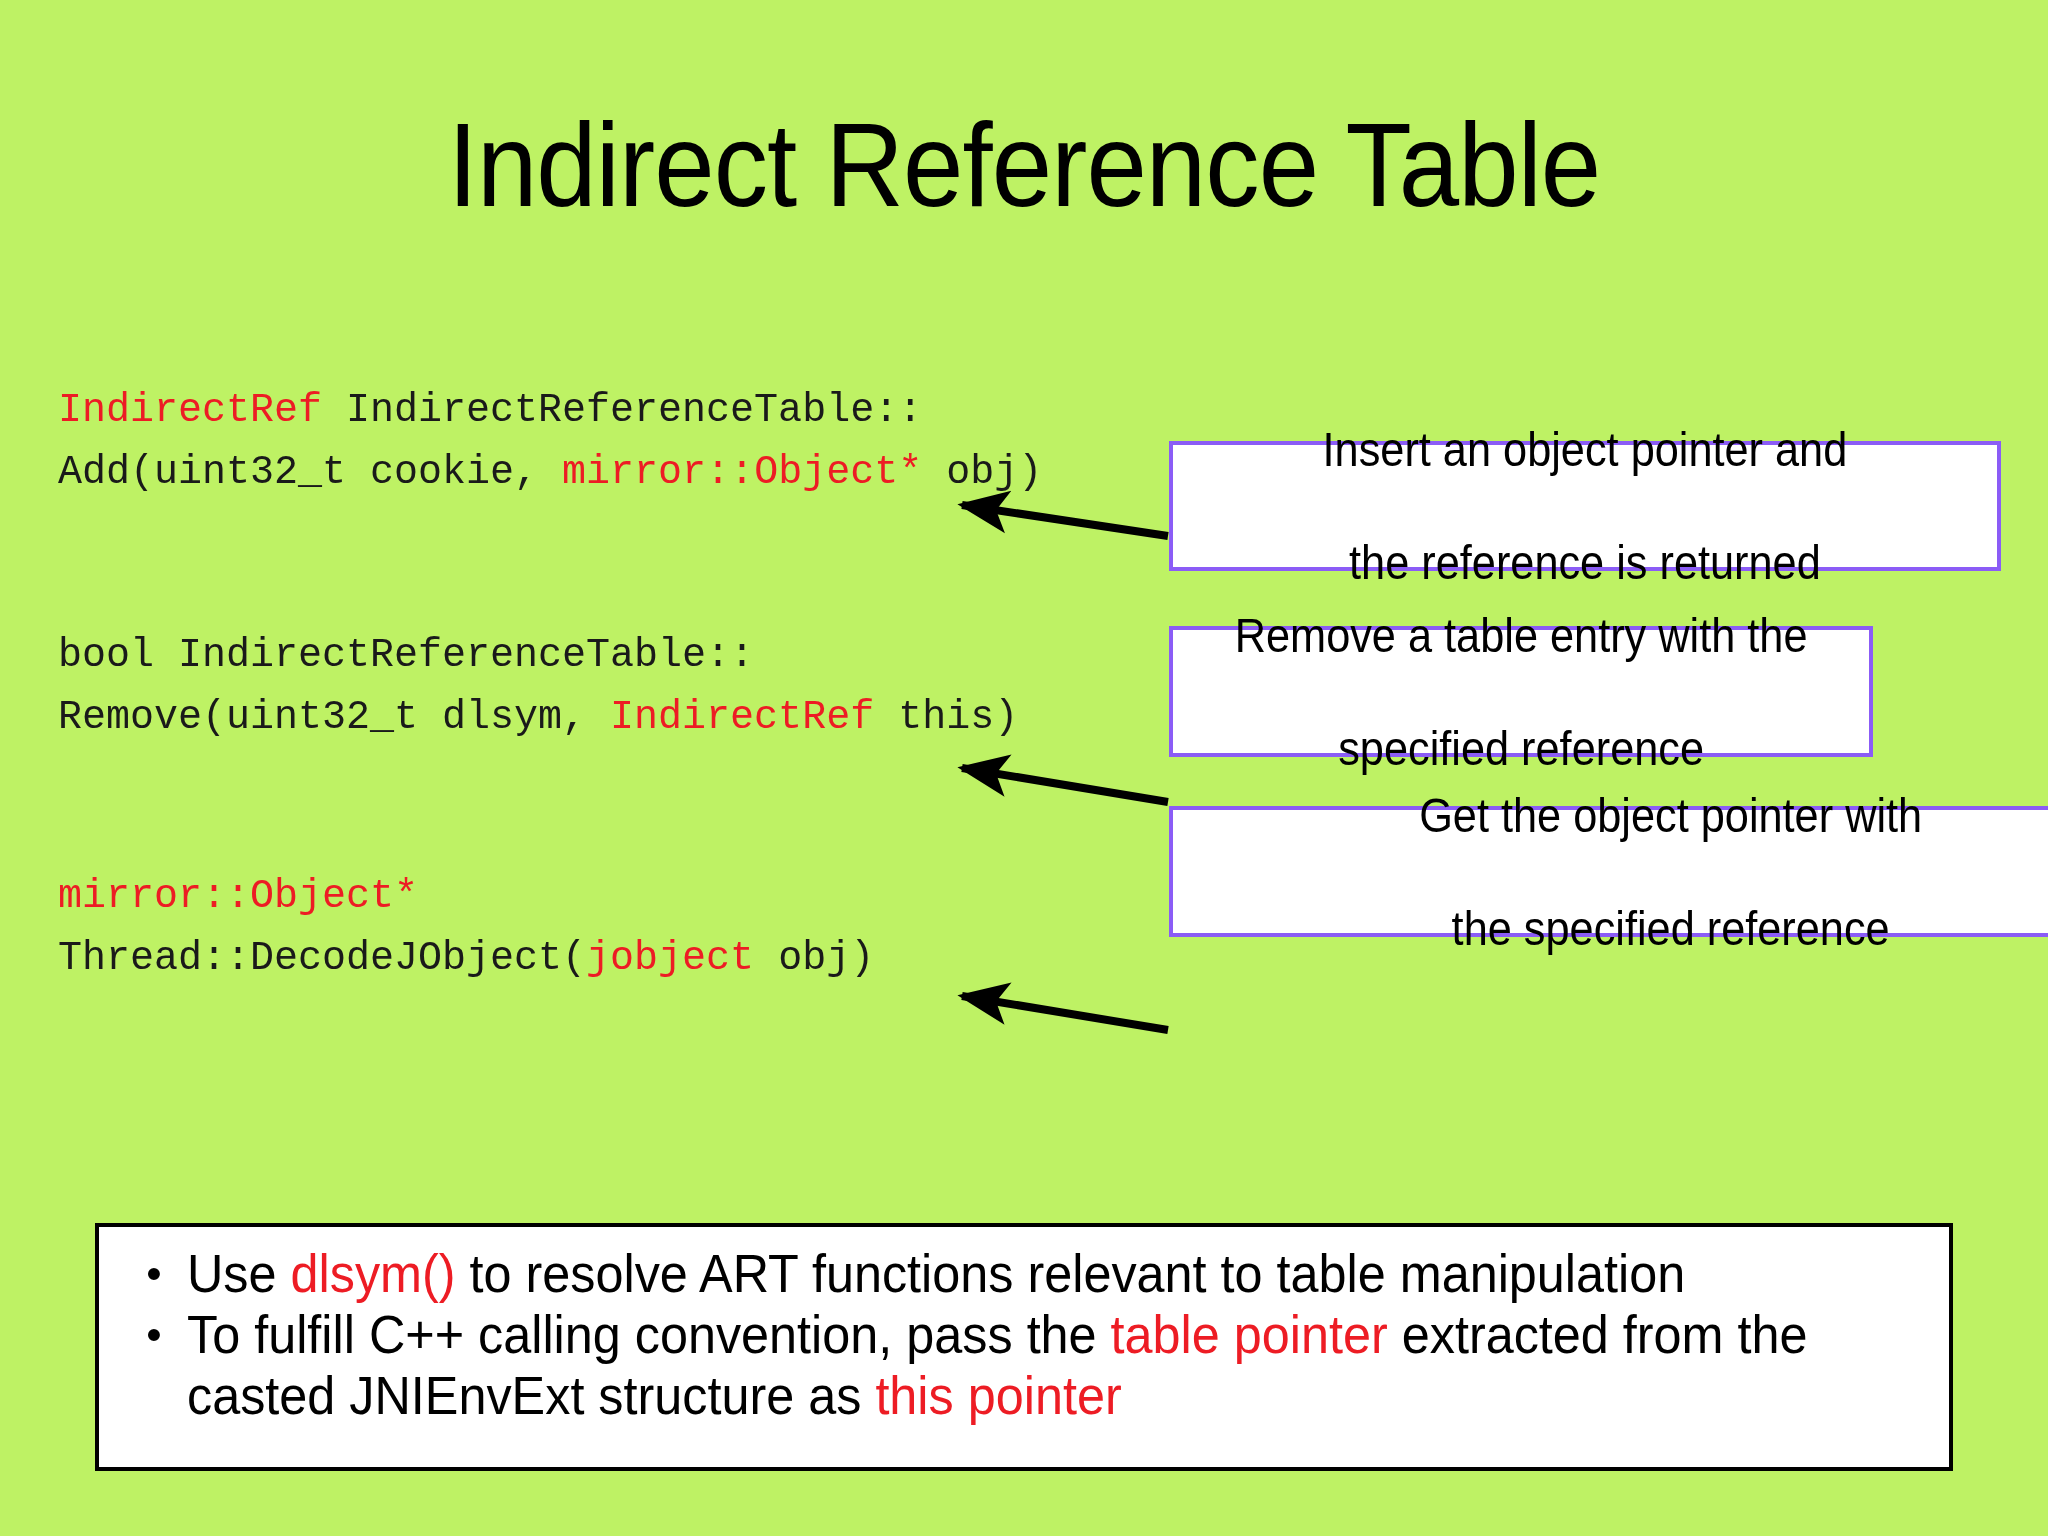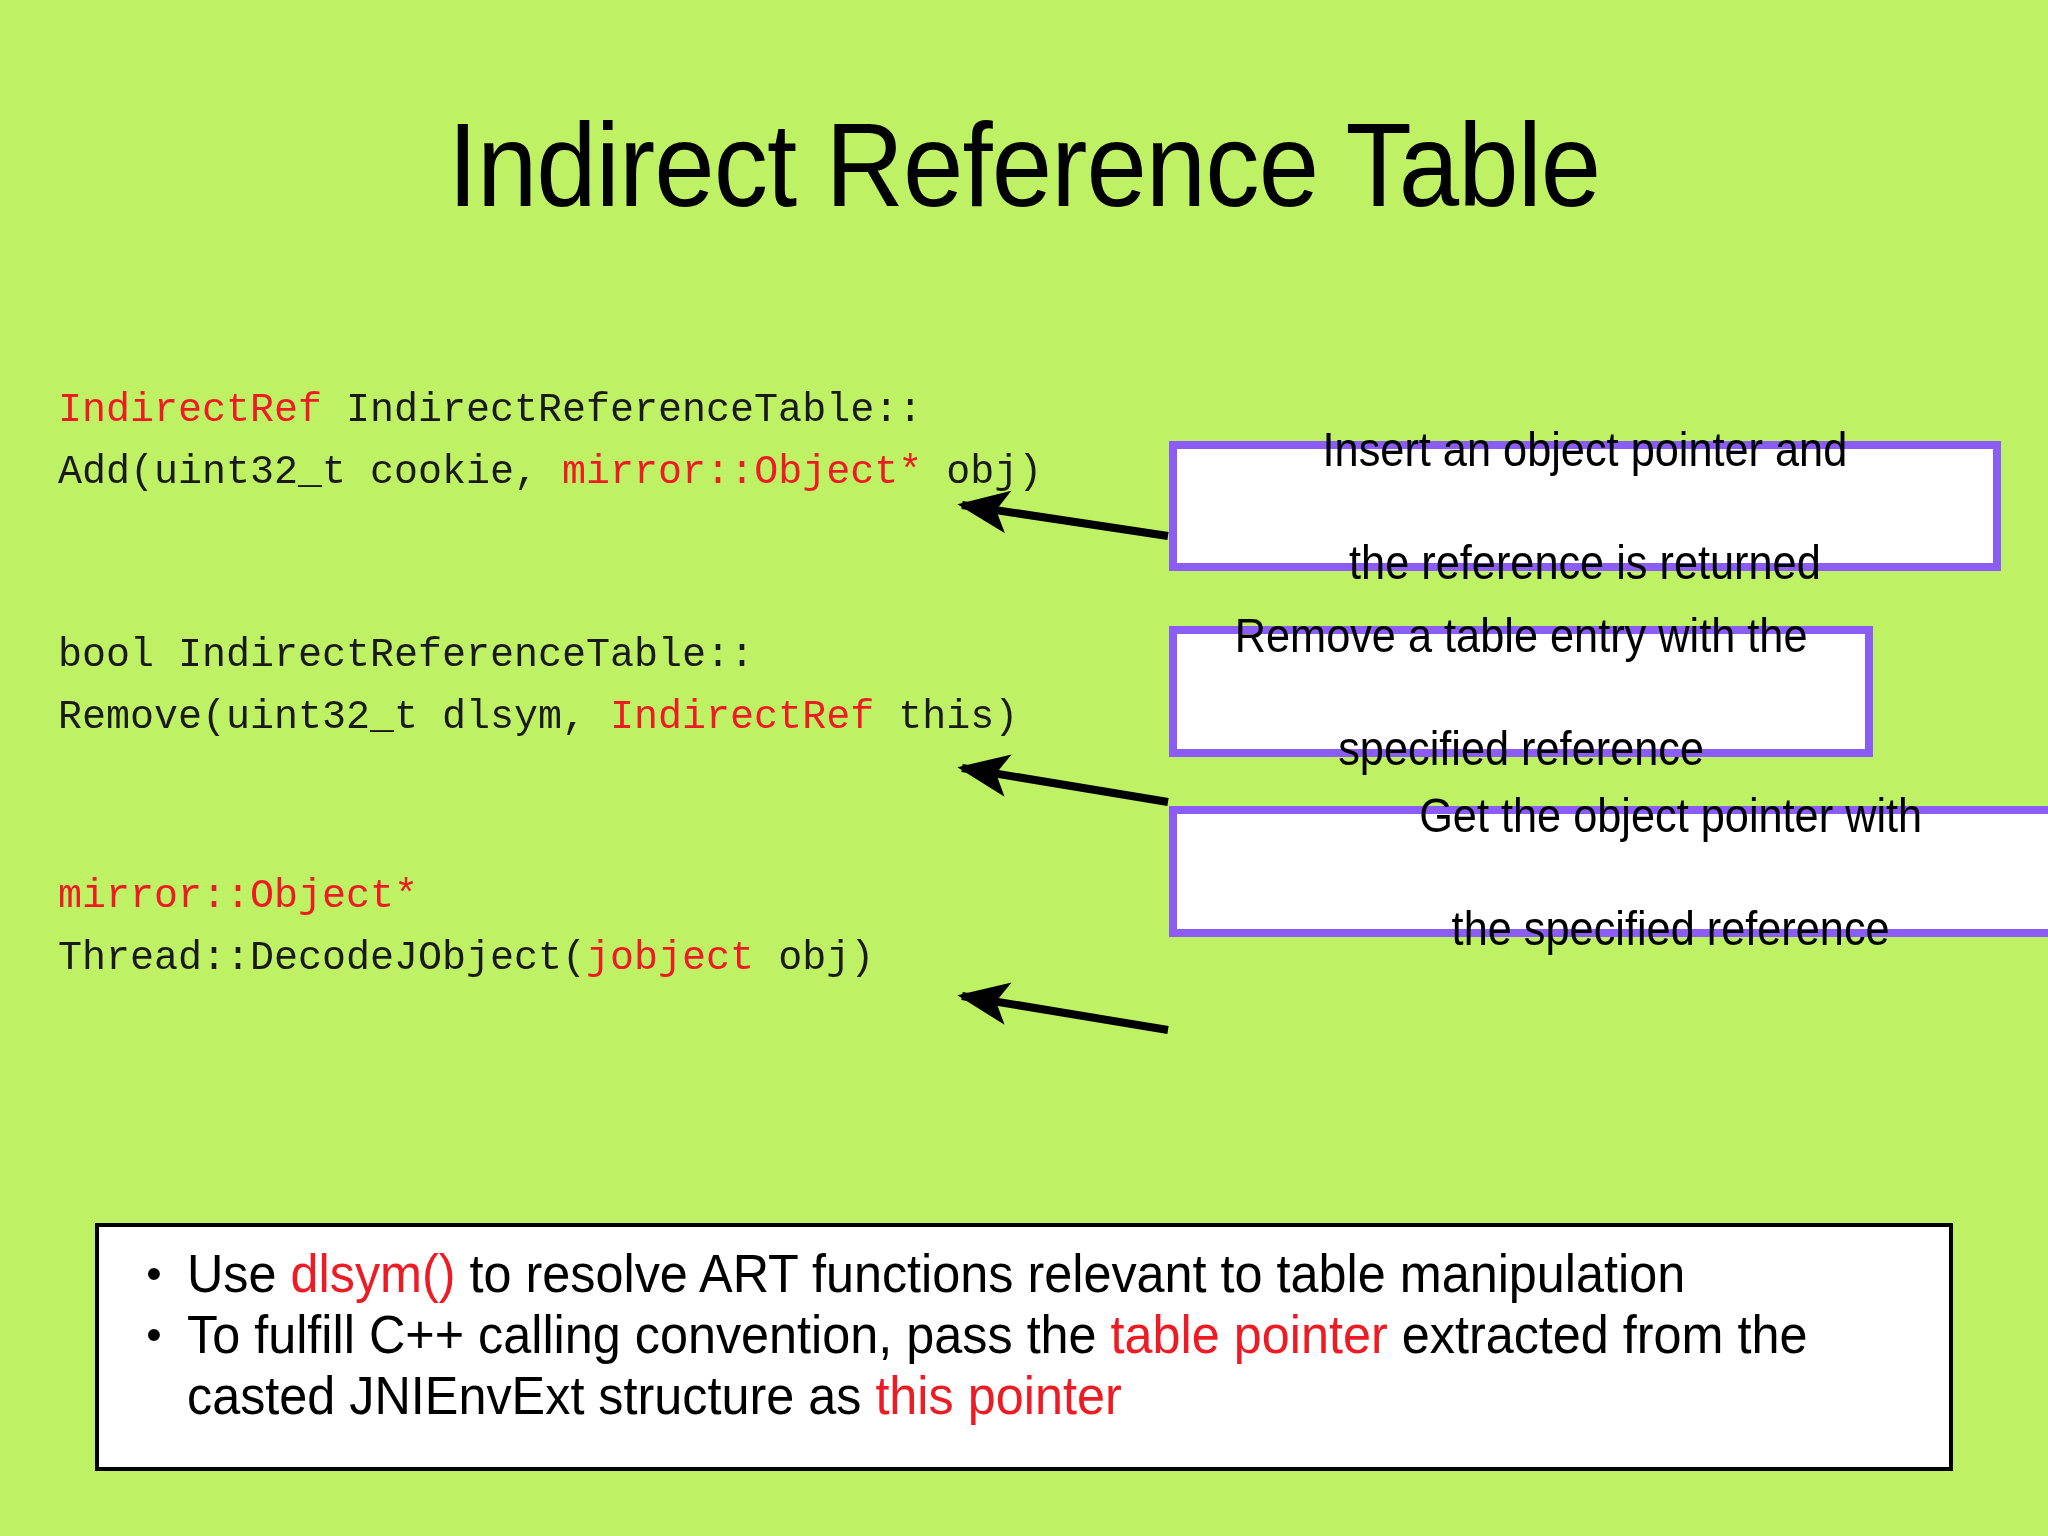--- a/index.html
+++ b/index.html
@@ -56,21 +56,21 @@
   .code-blk { color: #1a1a1a; }
 
   #code-add    { top: 380px; }
   #code-remove { top: 625px; }
   #code-decode { top: 866px; }
 
   
   .callout {
     position: absolute;
     box-sizing: border-box;
-    border: 8px solid #8b5cf6;
+    border: 4px solid #8b5cf6;
     background: #ffffff;
     display: flex;
     align-items: center;
     justify-content: center;
     text-align: center;
     padding: 4px 18px;
     font-family: "Liberation Sans", sans-serif;
     font-size: 49px;
     line-height: 1.15;
     color: #000000;

